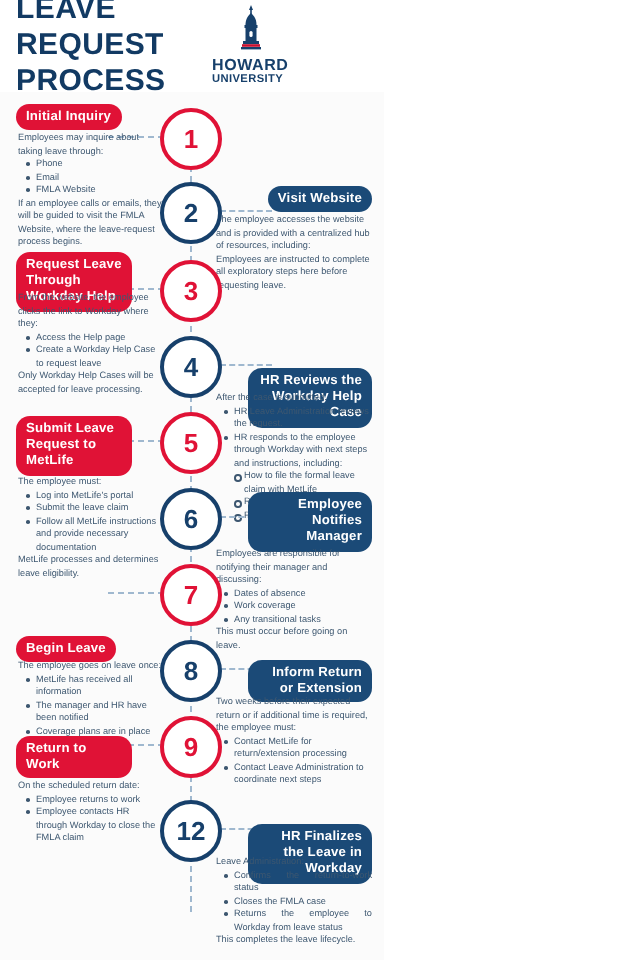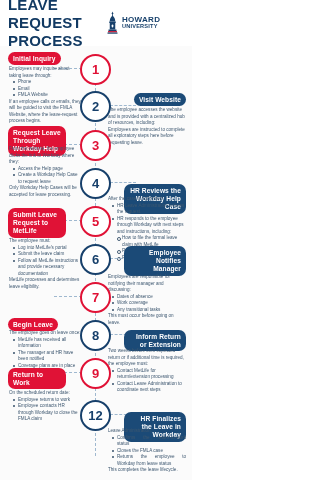--- a/index.html
+++ b/index.html
@@ -22,21 +22,21 @@
     width: 192px; height: 46px;
     background: #ffffff;
     display: flex; align-items: center;
     padding: 0 8px;
   }
   #title {
     font-size: 15px; font-weight: bold; line-height: 1.18;
     color: #123a63; letter-spacing: .2px;
     width: 92px; text-transform: uppercase;
   }
-  #logo { display: flex; align-items: center; gap: 3px; margin-left: 6px; }
+  #logo { display: flex; align-items: center; gap: 3px; margin-left: 6px; flex-direction: column; }
   #logo-mark { width: 13px; height: 24px; display: block; }
   #logo-text { line-height: 1.05; }
   .logo-l1 { font-size: 8px; font-weight: bold; color: #17406b; letter-spacing: .3px; }
   .logo-l2 { font-size: 5.6px; font-weight: bold; color: #17406b; letter-spacing: .2px; }
 
   
   #spine {
     position: absolute; left: 95px; top: 58px;
     width: 0; height: 398px;
     border-left: 1.6px dashed #9fb8cf;

